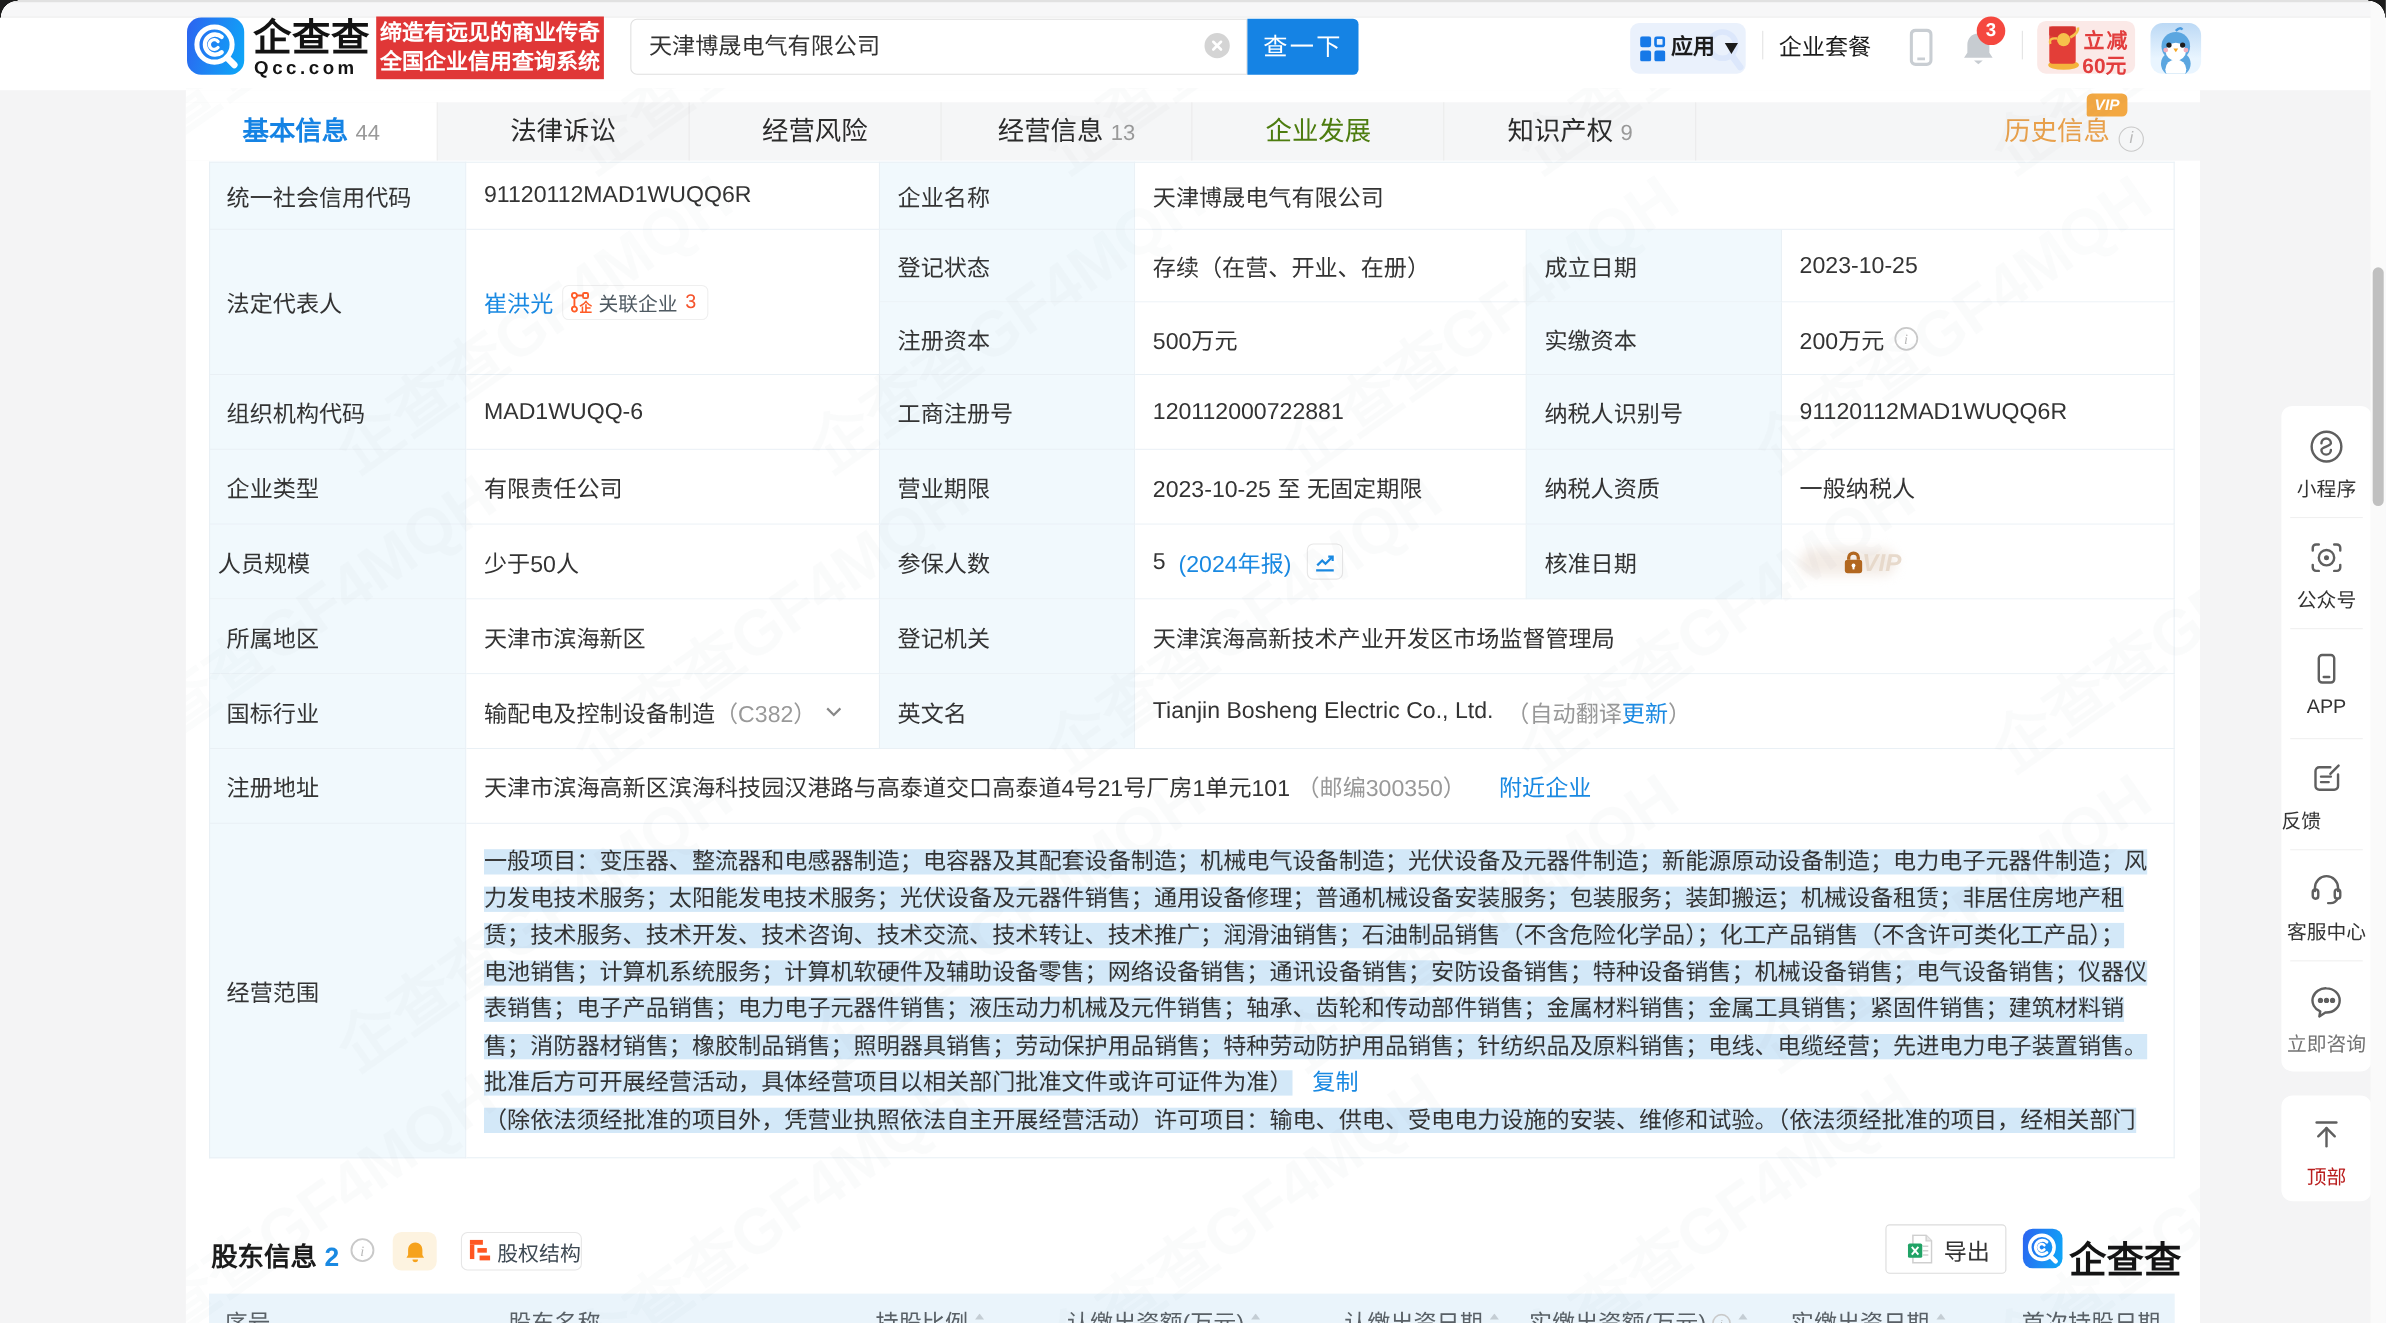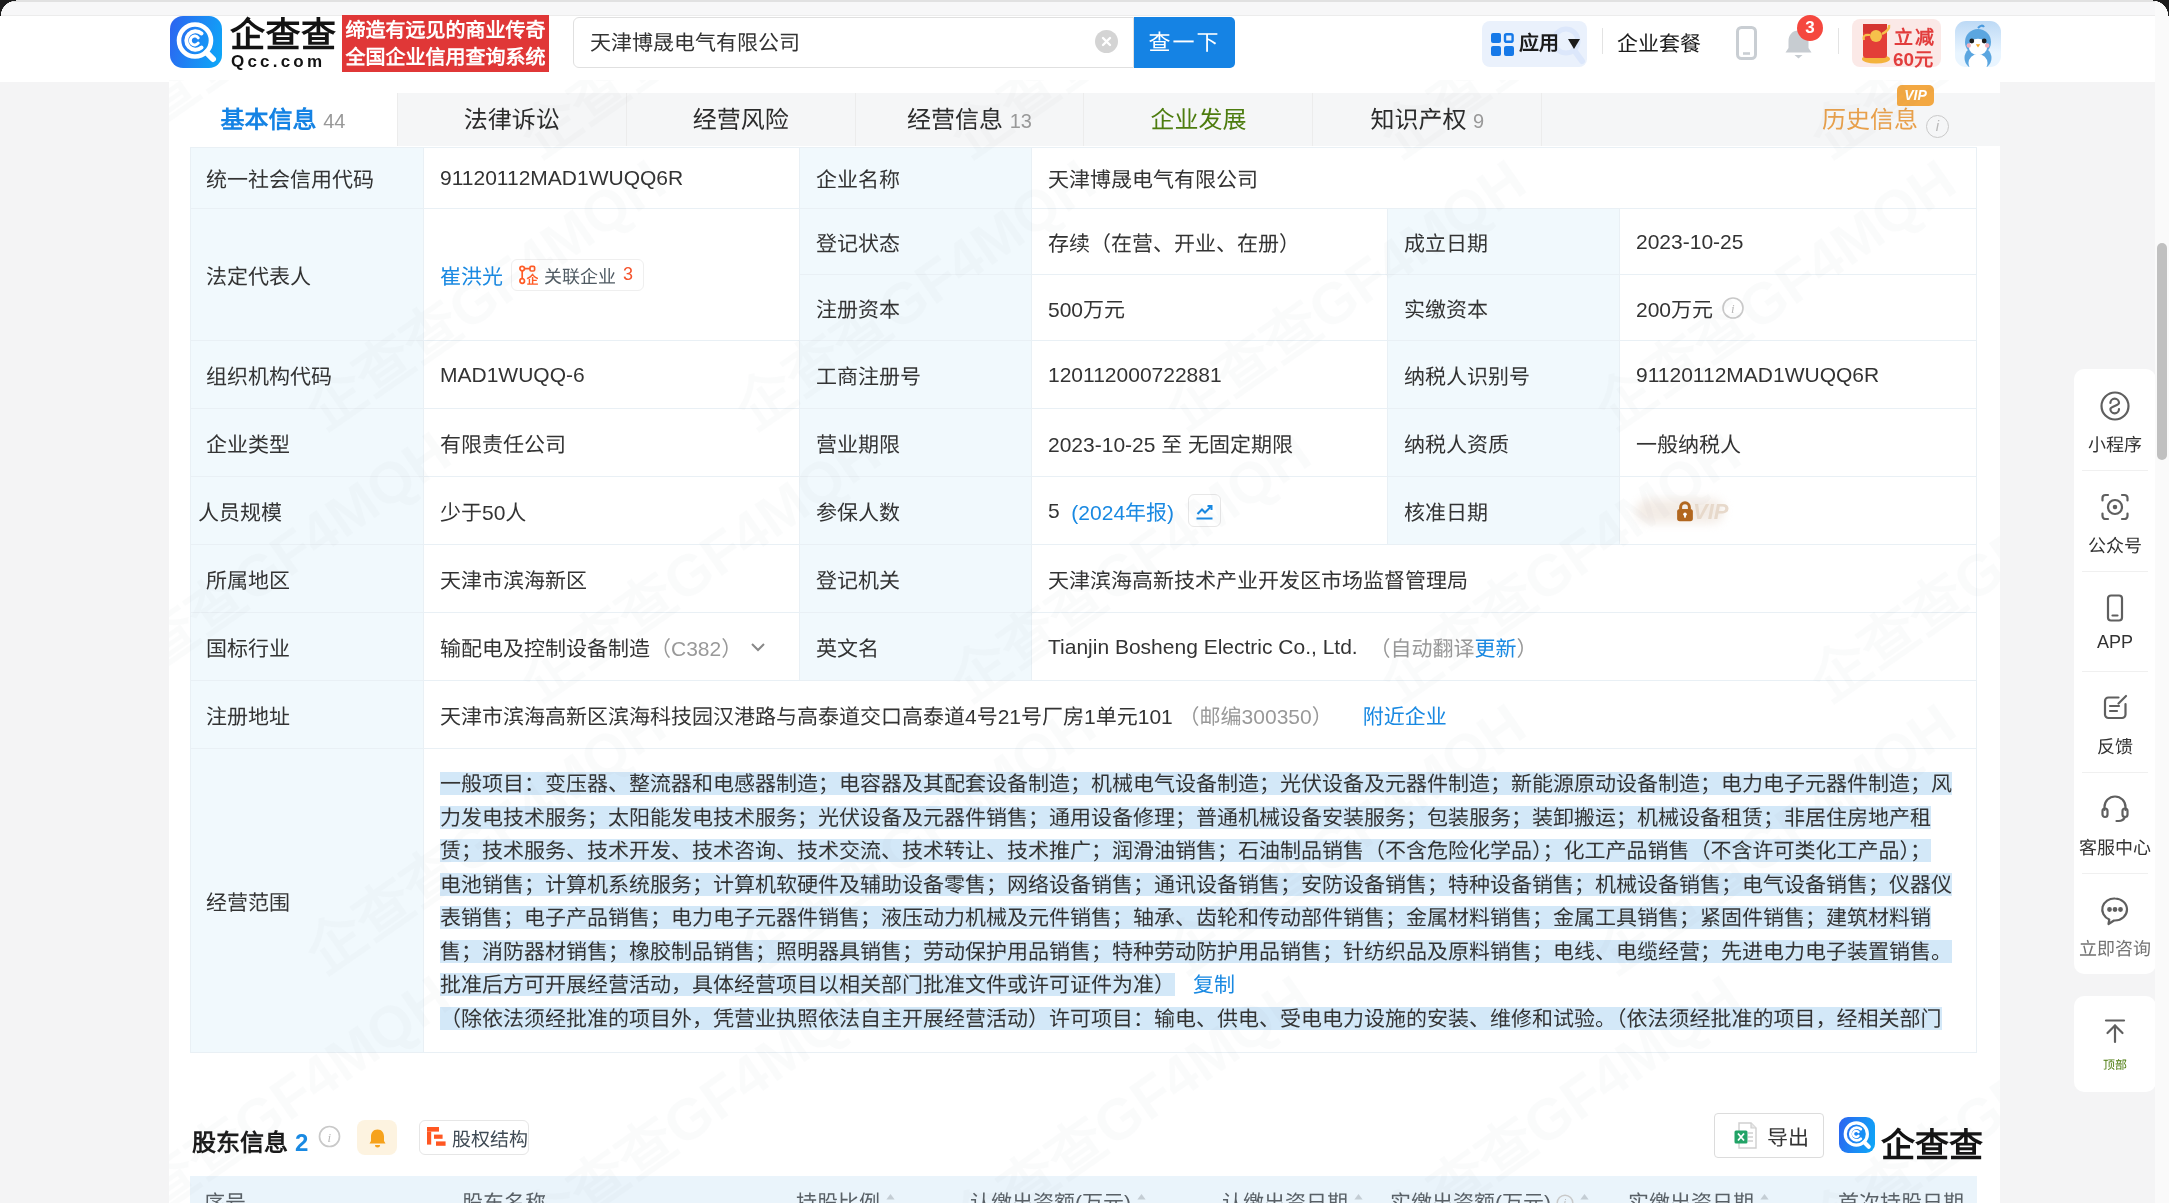--- a/index.html
+++ b/index.html
@@ -266,21 +266,21 @@
 <div class="abs" style="left:2074px;top:591px;width:82px;text-align:center;">
       <div style="display:flex;justify-content:center;">
         <svg width="34" height="34" viewBox="0 0 34 34" style="fill:none;stroke:#5f5f5f;stroke-width:2.2;stroke-linecap:round;stroke-linejoin:round;">
           <rect x="10" y="4.5" width="14" height="25" rx="3"></rect>
           <path d="M14.5 24.5 H19.5"></path>
         </svg>
       </div>
       <div style="font-size:18px;color:#333;margin-top:7px;white-space:nowrap;">APP</div>
     </div>
 <div class="abs" style="left:2082px;top:571px;width:66px;height:1px;background:#f0f0f0;"></div>
-<div class="abs" style="left:2074px;top:691px;width:82px;text-align:center;">
+<div class="abs" style="left:2074px;top:691px;width:82px;text-align:left;">
       <div style="display:flex;justify-content:center;">
         <svg width="34" height="34" viewBox="0 0 34 34" style="fill:none;stroke:#5f5f5f;stroke-width:2.2;stroke-linecap:round;stroke-linejoin:round;">
           <path d="M20.5 6.5 H10.5 a3.5 3.5 0 0 0 -3.5 3.5 v13.5 a3.5 3.5 0 0 0 3.5 3.5 h13.5 a3.5 3.5 0 0 0 3.5 -3.5 V13"></path>
           <path d="M12 15 H21 M12 20 H19"></path>
           <path d="M20.5 12.5 L28 5"></path>
         </svg>
       </div>
       <div style="font-size:18px;color:#333;margin-top:7px;white-space:nowrap;">反馈</div>
     </div>
 <div class="abs" style="left:2082px;top:671px;width:66px;height:1px;background:#f0f0f0;"></div>
@@ -310,21 +310,21 @@
 <div class="abs" style="left:2082px;top:873px;width:66px;height:1px;background:#f0f0f0;"></div>
 <div class="abs" style="left:2074px;top:996px;width:82px;height:96px;background:#fff;border-radius:10px;"></div>
 <div class="abs" style="left:2074px;top:1014px;width:82px;text-align:center;">
       <div style="display:flex;justify-content:center;">
         <svg width="34" height="34" viewBox="0 0 34 34" style="fill:none;stroke:#5f5f5f;stroke-width:2.2;stroke-linecap:round;stroke-linejoin:round;">
           <path d="M8 6.5 H26"></path>
           <path d="M17 11.5 V28"></path>
           <path d="M9.5 19 L17 11.5 L24.5 19"></path>
         </svg>
       </div>
-      <div style="font-size:12px;color:#4d7c0f;margin-top:7px;">顶部</div>
+      <div style="font-size:18px;color:#b91c1c;margin-top:7px;">顶部</div>
     </div>
 <div class="abs" style="left:2155px;top:0;width:14px;height:1203px;background:#fafafa;"></div>
 <div class="abs" style="left:2157px;top:243px;width:10px;height:217px;background:#c0c0c0;border-radius:5px;"></div>
 <svg class="abs" style="left:169px;top:80px;pointer-events:none;" width="1831" height="1123">
       <text x="-60" y="80" font-size="58" font-weight="bold" fill="#6a7684" transform="rotate(-35 -60 80)" opacity="0.024">企查查GF4MQH</text>
       <text x="370" y="80" font-size="58" font-weight="bold" fill="#6a7684" transform="rotate(-35 370 80)" opacity="0.024">企查查GF4MQH</text>
       <text x="800" y="80" font-size="58" font-weight="bold" fill="#6a7684" transform="rotate(-35 800 80)" opacity="0.024">企查查GF4MQH</text>
       <text x="1230" y="80" font-size="58" font-weight="bold" fill="#6a7684" transform="rotate(-35 1230 80)" opacity="0.024">企查查GF4MQH</text>
       <text x="1660" y="80" font-size="58" font-weight="bold" fill="#6a7684" transform="rotate(-35 1660 80)" opacity="0.024">企查查GF4MQH</text>
       <text x="155" y="352" font-size="58" font-weight="bold" fill="#6a7684" transform="rotate(-35 155 352)" opacity="0.024">企查查GF4MQH</text>

